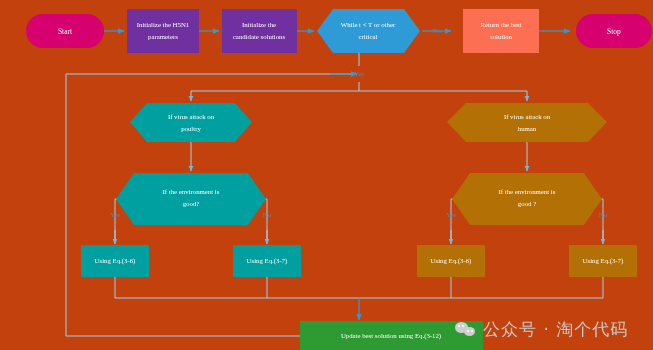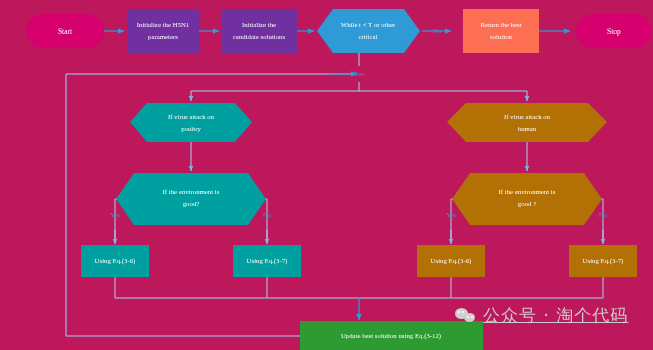--- a/index.html
+++ b/index.html
@@ -7,21 +7,21 @@
     padding: 0;
     background: #ffffff;
   }
   body {
     font-family: "Liberation Serif", serif;
   }
   #canvas {
     position: relative;
     width: 653px;
     height: 350px;
-    background: #be185d;
+    background: #c2410c;
     overflow: hidden;
   }
   svg#flow {
     position: absolute;
     left: 0;
     top: 0;
     width: 653px;
     height: 350px;
   }
   .node-label {
@@ -224,21 +224,21 @@
 
     <text class="edge-label" x="437" y="31">No</text>
     <text class="edge-label" x="359" y="74">Yes</text>
     <text class="edge-label" x="115" y="215">Yes</text>
     <text class="edge-label" x="267" y="215">No</text>
     <text class="edge-label" x="451" y="215">Yes</text>
     <text class="edge-label" x="603" y="215">No</text>
 
   </svg>
 
-  <div class="watermark" style="left:455px; top:304px;text-decoration:underline;">
+  <div class="watermark" style="left:455px; top:318px;">
     <span class="wm-icon">
       <i class="b1"></i>
         <i class="b2"></i>
         <i class="d d1"></i>
         <i class="d d2"></i>
         <i class="d d3"></i>
         <i class="d d4"></i>
     </span>
     <span>公众号 · 淘个代码</span>
   </div>

